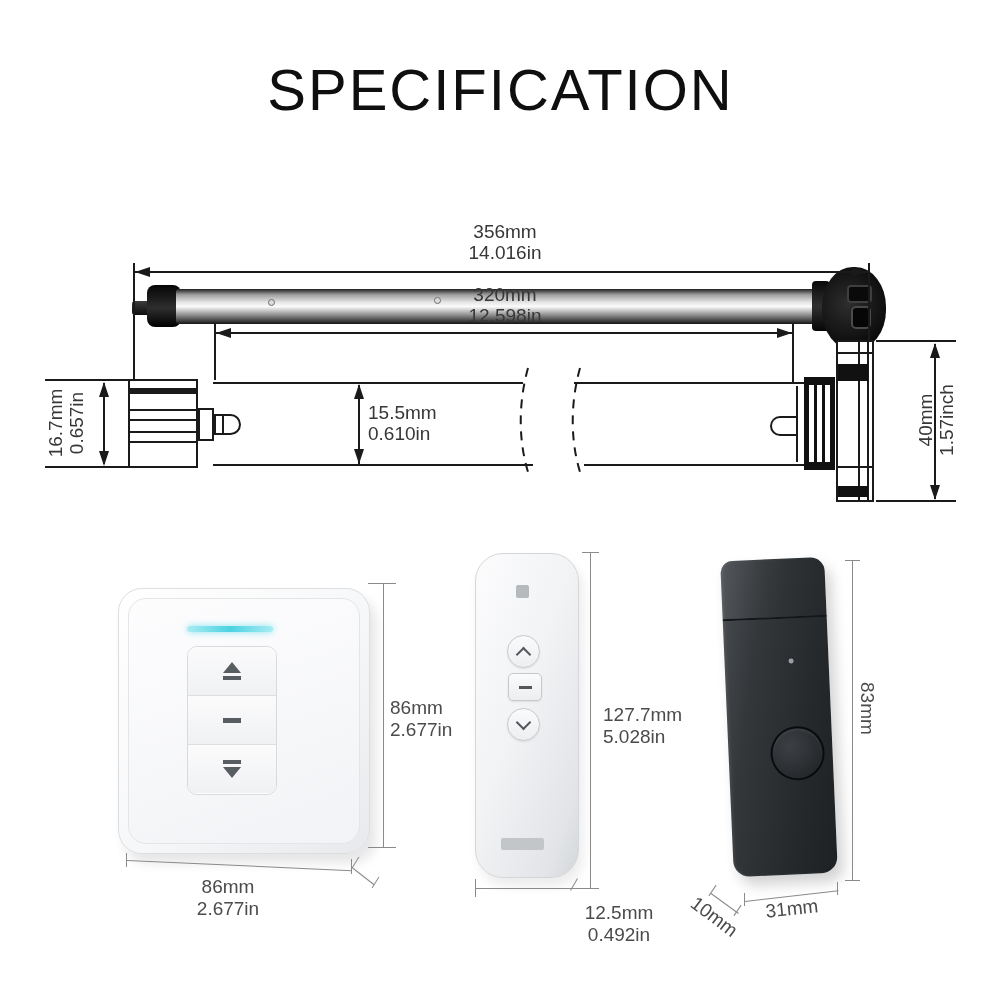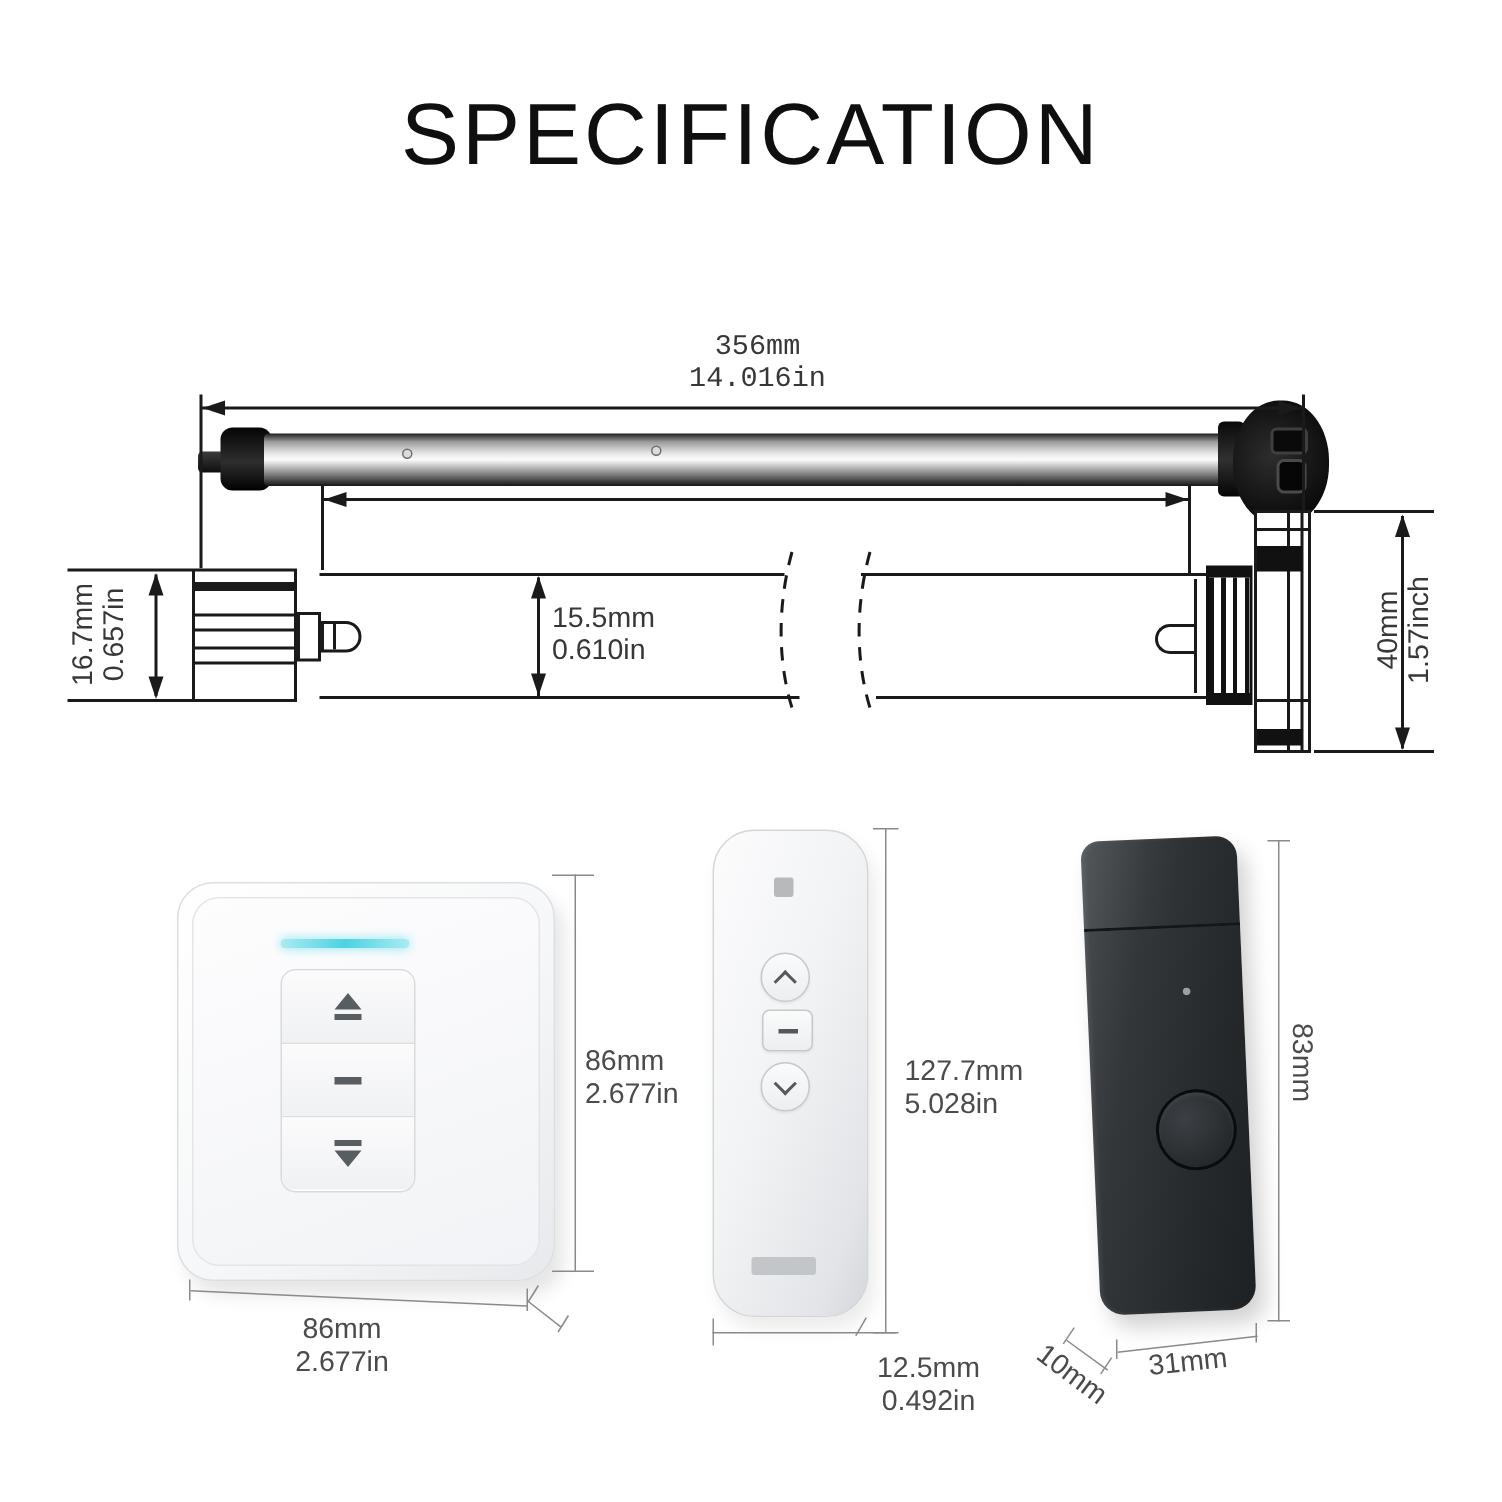--- a/index.html
+++ b/index.html
@@ -83,30 +83,34 @@
     <div class="abs" style="left:147px;top:155px;width:34px;height:42px;border-radius:8px;background:linear-gradient(180deg,#050505,#2e2e2e 55%,#000);"></div>
     <div class="tube"></div>
     <div class="screw" style="left:268px;top:169px;"></div>
     <div class="screw" style="left:434px;top:167px;"></div>
     <div class="abs" style="left:812px;top:151px;width:18px;height:50px;border-radius:4px;background:linear-gradient(180deg,#090909,#303030 50%,#050505);"></div>
     <div class="abs" style="left:822px;top:137px;width:64px;height:83px;border-radius:48%;background:radial-gradient(circle at 40% 45%,#2d2d2d,#0b0b0b 72%);"></div>
     <div class="abs" style="left:847px;top:155px;width:21px;height:14px;border-radius:4px;border:2px solid #3f3f3f;background:#0a0a0a;"></div>
     <div class="abs" style="left:851px;top:176px;width:16px;height:19px;border-radius:5px;border:2px solid #4a4a4a;background:#060606;"></div>
   </div>
 
-  <div class="dimlbl" style="left:400px;top:221px;width:210px;font-family:Liberation Mono, monospace;">
+  <div class="dimlbl" style="left:400px;top:221px;width:210px;">
     <div>356mm</div>
     <div>14.016in</div>
   </div>
   <div class="ln" style="left:134px;top:271px;width:734px;height:2px;"></div>
   <div class="arr arr-l" style="left:135px;top:267px;"></div>
   <div class="arr arr-r" style="left:852px;top:267px;"></div>
   <div class="ln" style="left:133px;top:263px;width:2px;height:116px;"></div>
   <div class="ln" style="left:868px;top:263px;width:2px;height:78px;"></div>
 
+  <div class="dimlbl" style="left:400px;top:284px;width:210px;">
+    <div>320mm</div>
+    <div>12.598in</div>
+  </div>
   <div class="ln" style="left:215px;top:332px;width:578px;height:2px;"></div>
   <div class="arr arr-l" style="left:216px;top:328px;"></div>
   <div class="arr arr-r" style="left:777px;top:328px;"></div>
   <div class="ln" style="left:214px;top:324px;width:2px;height:56px;"></div>
   <div class="ln" style="left:792px;top:324px;width:2px;height:60px;"></div>
 
   <div class="outline" style="left:128px;top:379px;width:70px;height:89px;">
     <div class="abs" style="left:0;top:7px;width:100%;height:6px;background:#1a1a1a;"></div>
     <div class="abs" style="left:0;top:28px;width:100%;height:2px;background:#1a1a1a;"></div>
     <div class="abs" style="left:0;top:38px;width:100%;height:2px;background:#1a1a1a;"></div>

